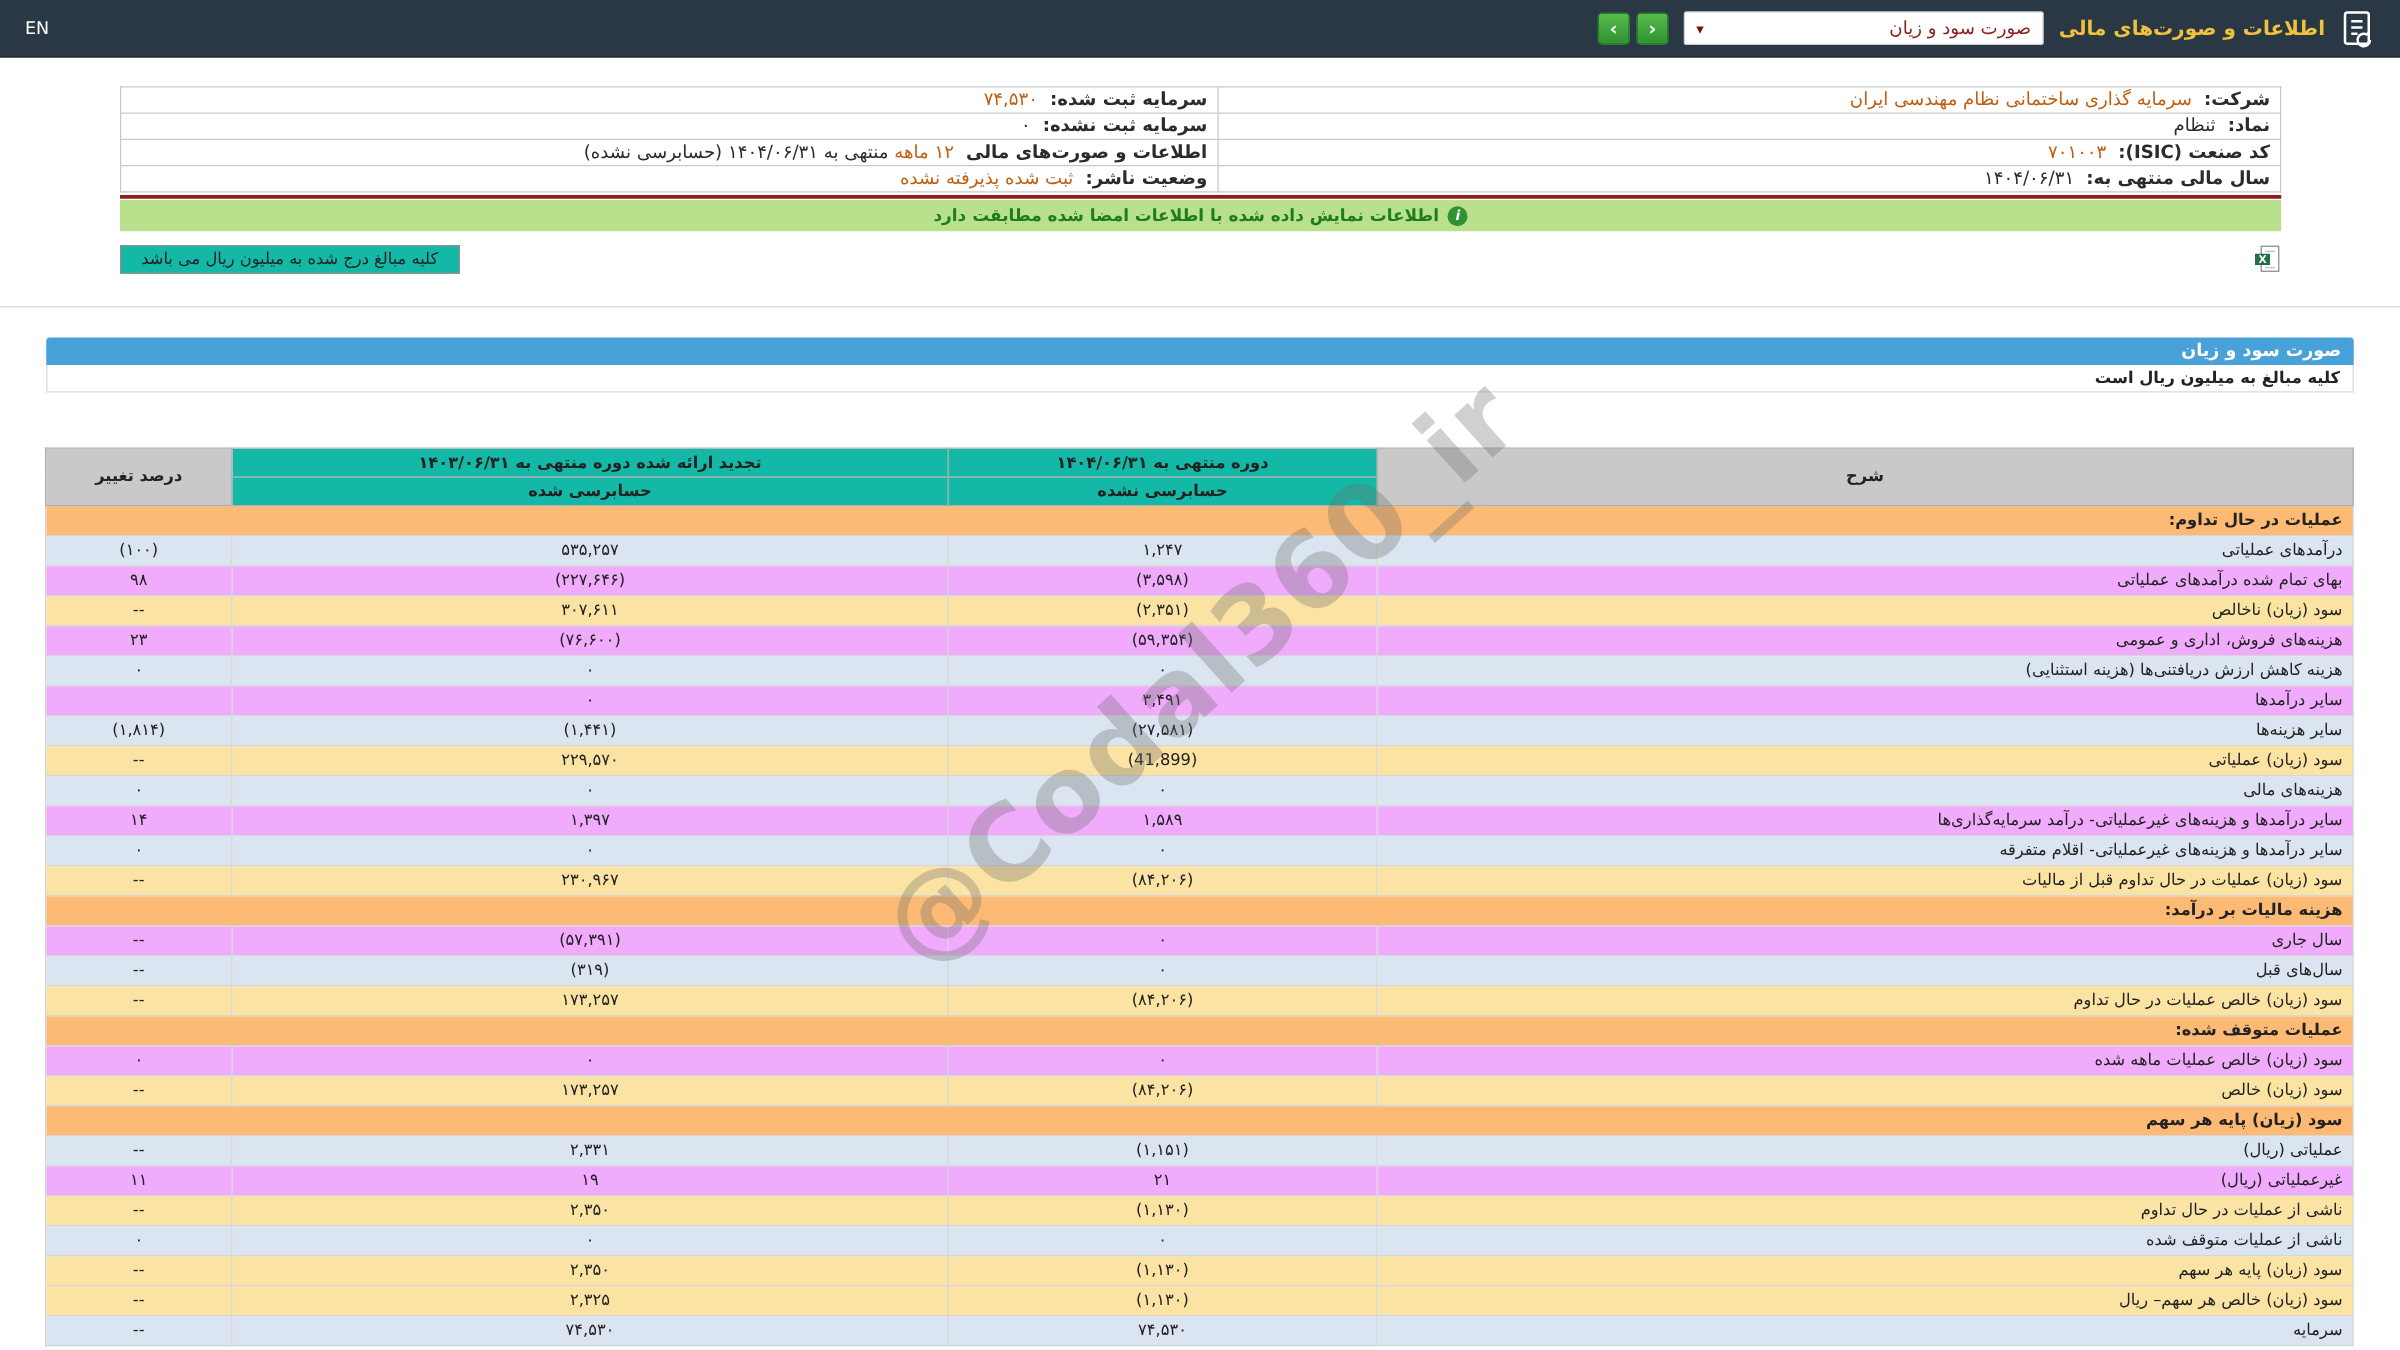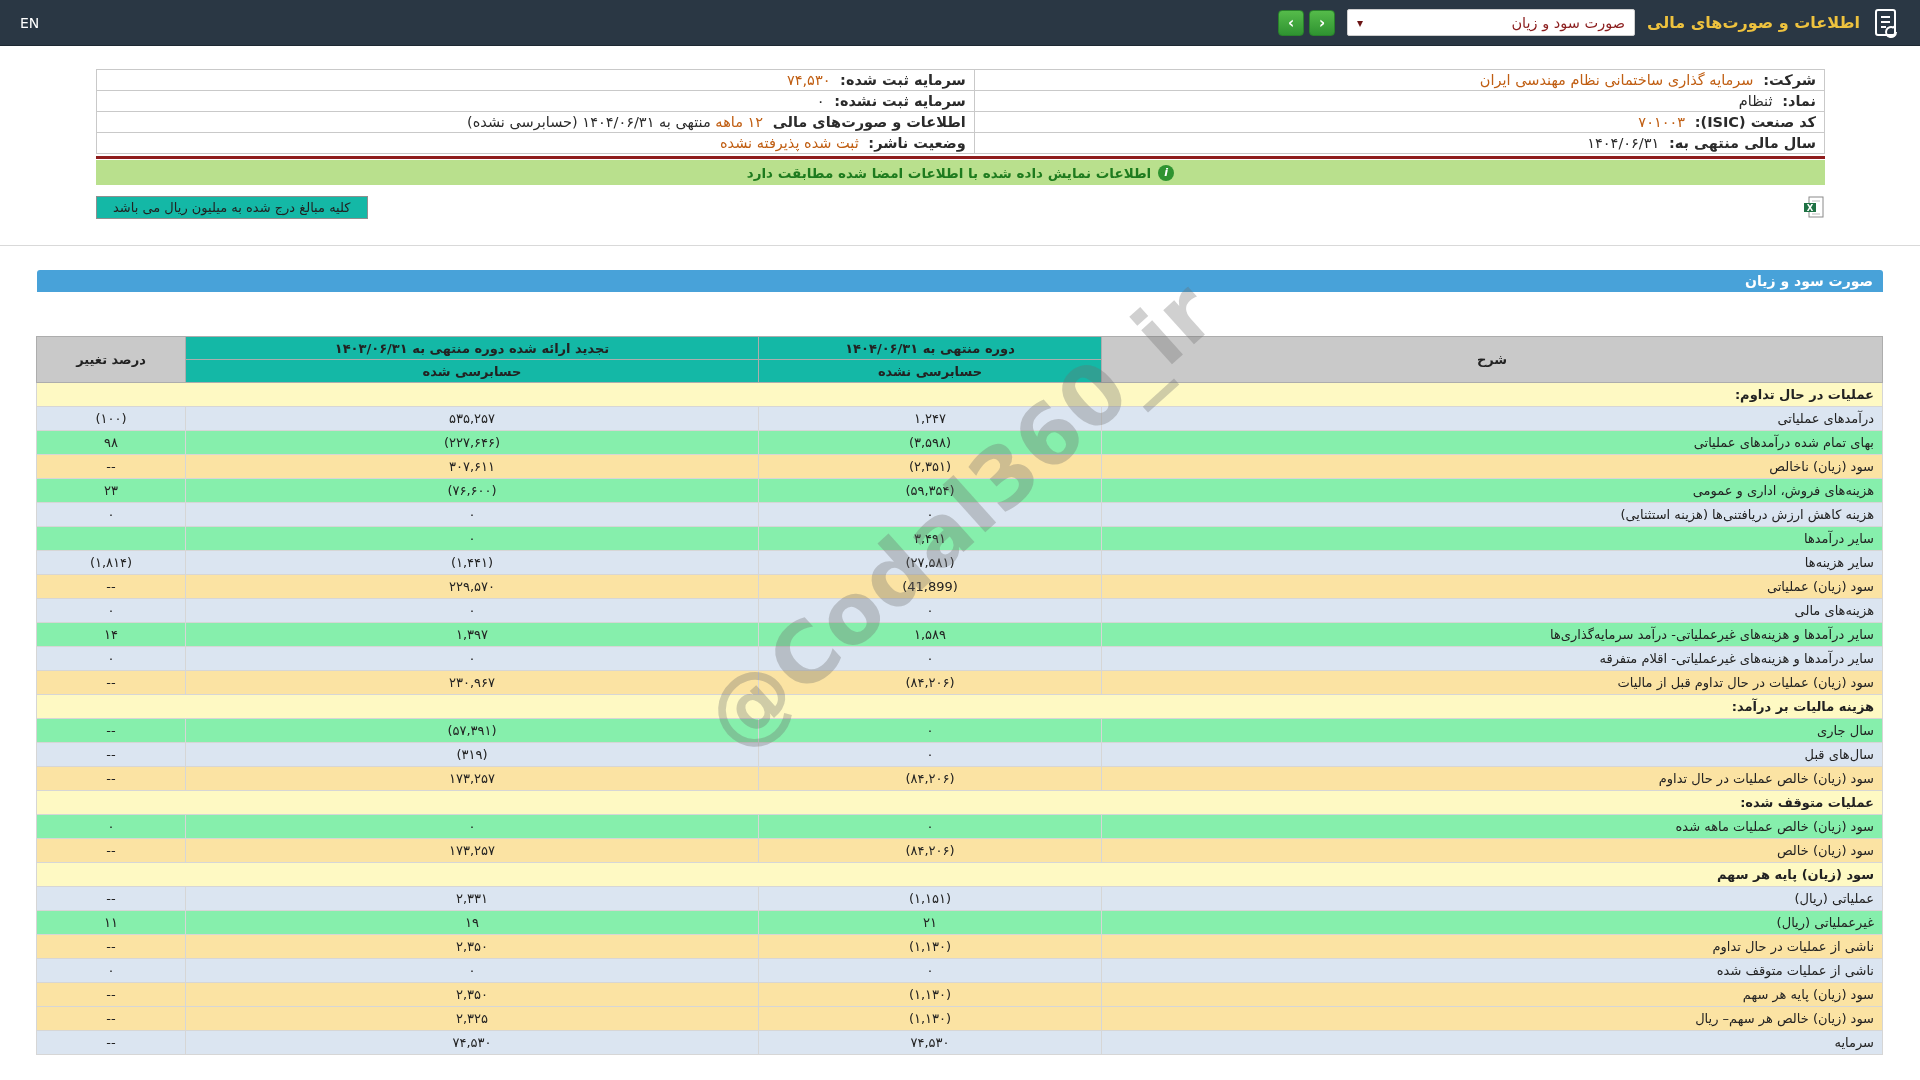--- a/index.html
+++ b/index.html
@@ -61,23 +61,23 @@
   .c-cur   { width: 343px; }
   .c-prior { width: 573px; }
   .c-chg   { width: 149px; }
   .pl-table th { border: 1px solid #adadad; background: #14b8a6; color: #222; font-weight: bold;
     font-size: 13px; height: 23px; text-align: center; }
   .pl-table th.gray { background: #c9c9c9; }
   .pl-table td { border: 1px solid #d6d6d6; height: 23px; line-height: 23px; color: #222; }
   .cell-desc { text-align: right; padding: 0 8px 0 4px; overflow: hidden; white-space: nowrap; }
   .cell-num { text-align: center; direction: ltr; }
   .neg { color: #cc1212; }
-  .row-section td { background: #fef9c3; font-weight: bold; }
+  .row-section td { background: #fdba74; font-weight: bold; }
   .row-blue td   { background: #dbe5f1; }
-  .row-white td  { background: #86efac; }
+  .row-white td  { background: #f0abfc; }
   .row-yellow td { background: #fbe3a3; }
 
   .watermark { position: absolute; top: 180px; left: 50%; z-index: 5;
     transform: translate(-50%, -50%) rotate(-42deg); font-size: 84px; font-weight: 600;
     letter-spacing: 1px; color: rgba(108,108,108,0.32); white-space: nowrap;
     direction: ltr; pointer-events: none; }
 </style>
 </head>
 <body>
 
@@ -177,20 +177,21 @@
       </svg>
     </span>
     <div class="note-box">کلیه مبالغ درج شده به میلیون ریال می باشد</div>
   </div>
 </section>
 
 <div class="page-divider"></div>
 
 <section class="statement-area">
   <div class="blue-bar">صورت سود و زیان</div>
+  <div class="subtitle-bar">کلیه مبالغ به میلیون ریال است</div>
 
   <div class="table-wrap">
     <table class="pl-table">
       <colgroup>
         <col class="c-desc">
           <col class="c-cur">
           <col class="c-prior">
           <col class="c-chg">
       </colgroup>
       <thead>

